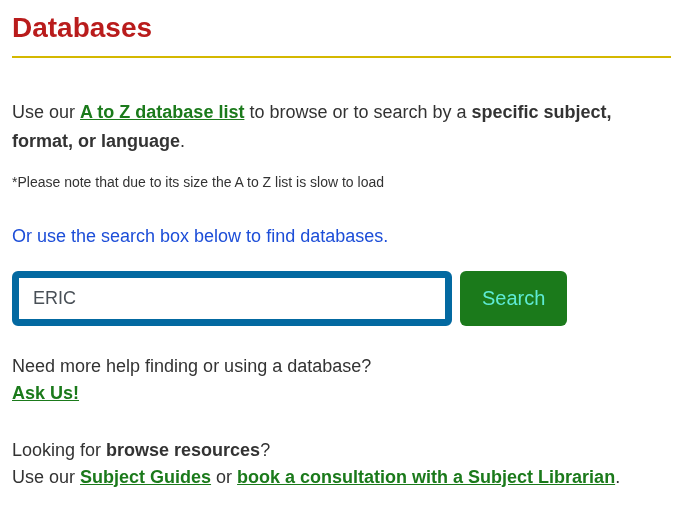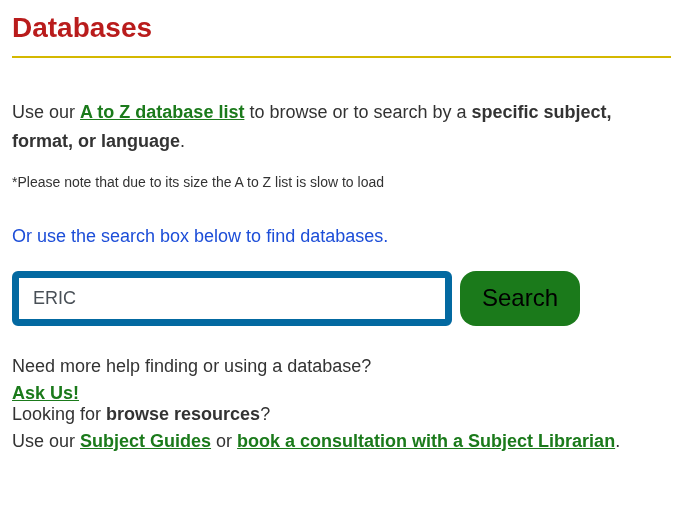--- a/index.html
+++ b/index.html
@@ -57,38 +57,39 @@
     .search-input {
       flex: 0 0 440px;
       padding: 10px 14px;
       font-size: 18px;
       border: 7px solid #0369a1;
       border-radius: 6px;
       color: #495057;
     }
     .search-button {
       background: #1b7a1b;
-      color: #000000;
+      color: #5eead4;
       border: none;
       padding: 10px 22px;
-      font-size: 24px;
-      border-radius: 16px;
+      font-size: 20px;
+      border-radius: 6px;
       cursor: pointer;
     }
     .help-text {
       font-size: 18px;
       color: #333;
       margin-bottom: 6px;
     }
     .ask-link {
       display: inline-block;
       color: #1b7a1b;
       font-weight: 700;
       text-decoration: underline;
       font-size: 18px;
+      margin-bottom: 36px;
       cursor: pointer;
     }
     .subject-line {
       font-size: 18px;
       color: #333;
       margin-bottom: 6px;
     }
     .guides-line {
       font-size: 18px;
       color: #333;

